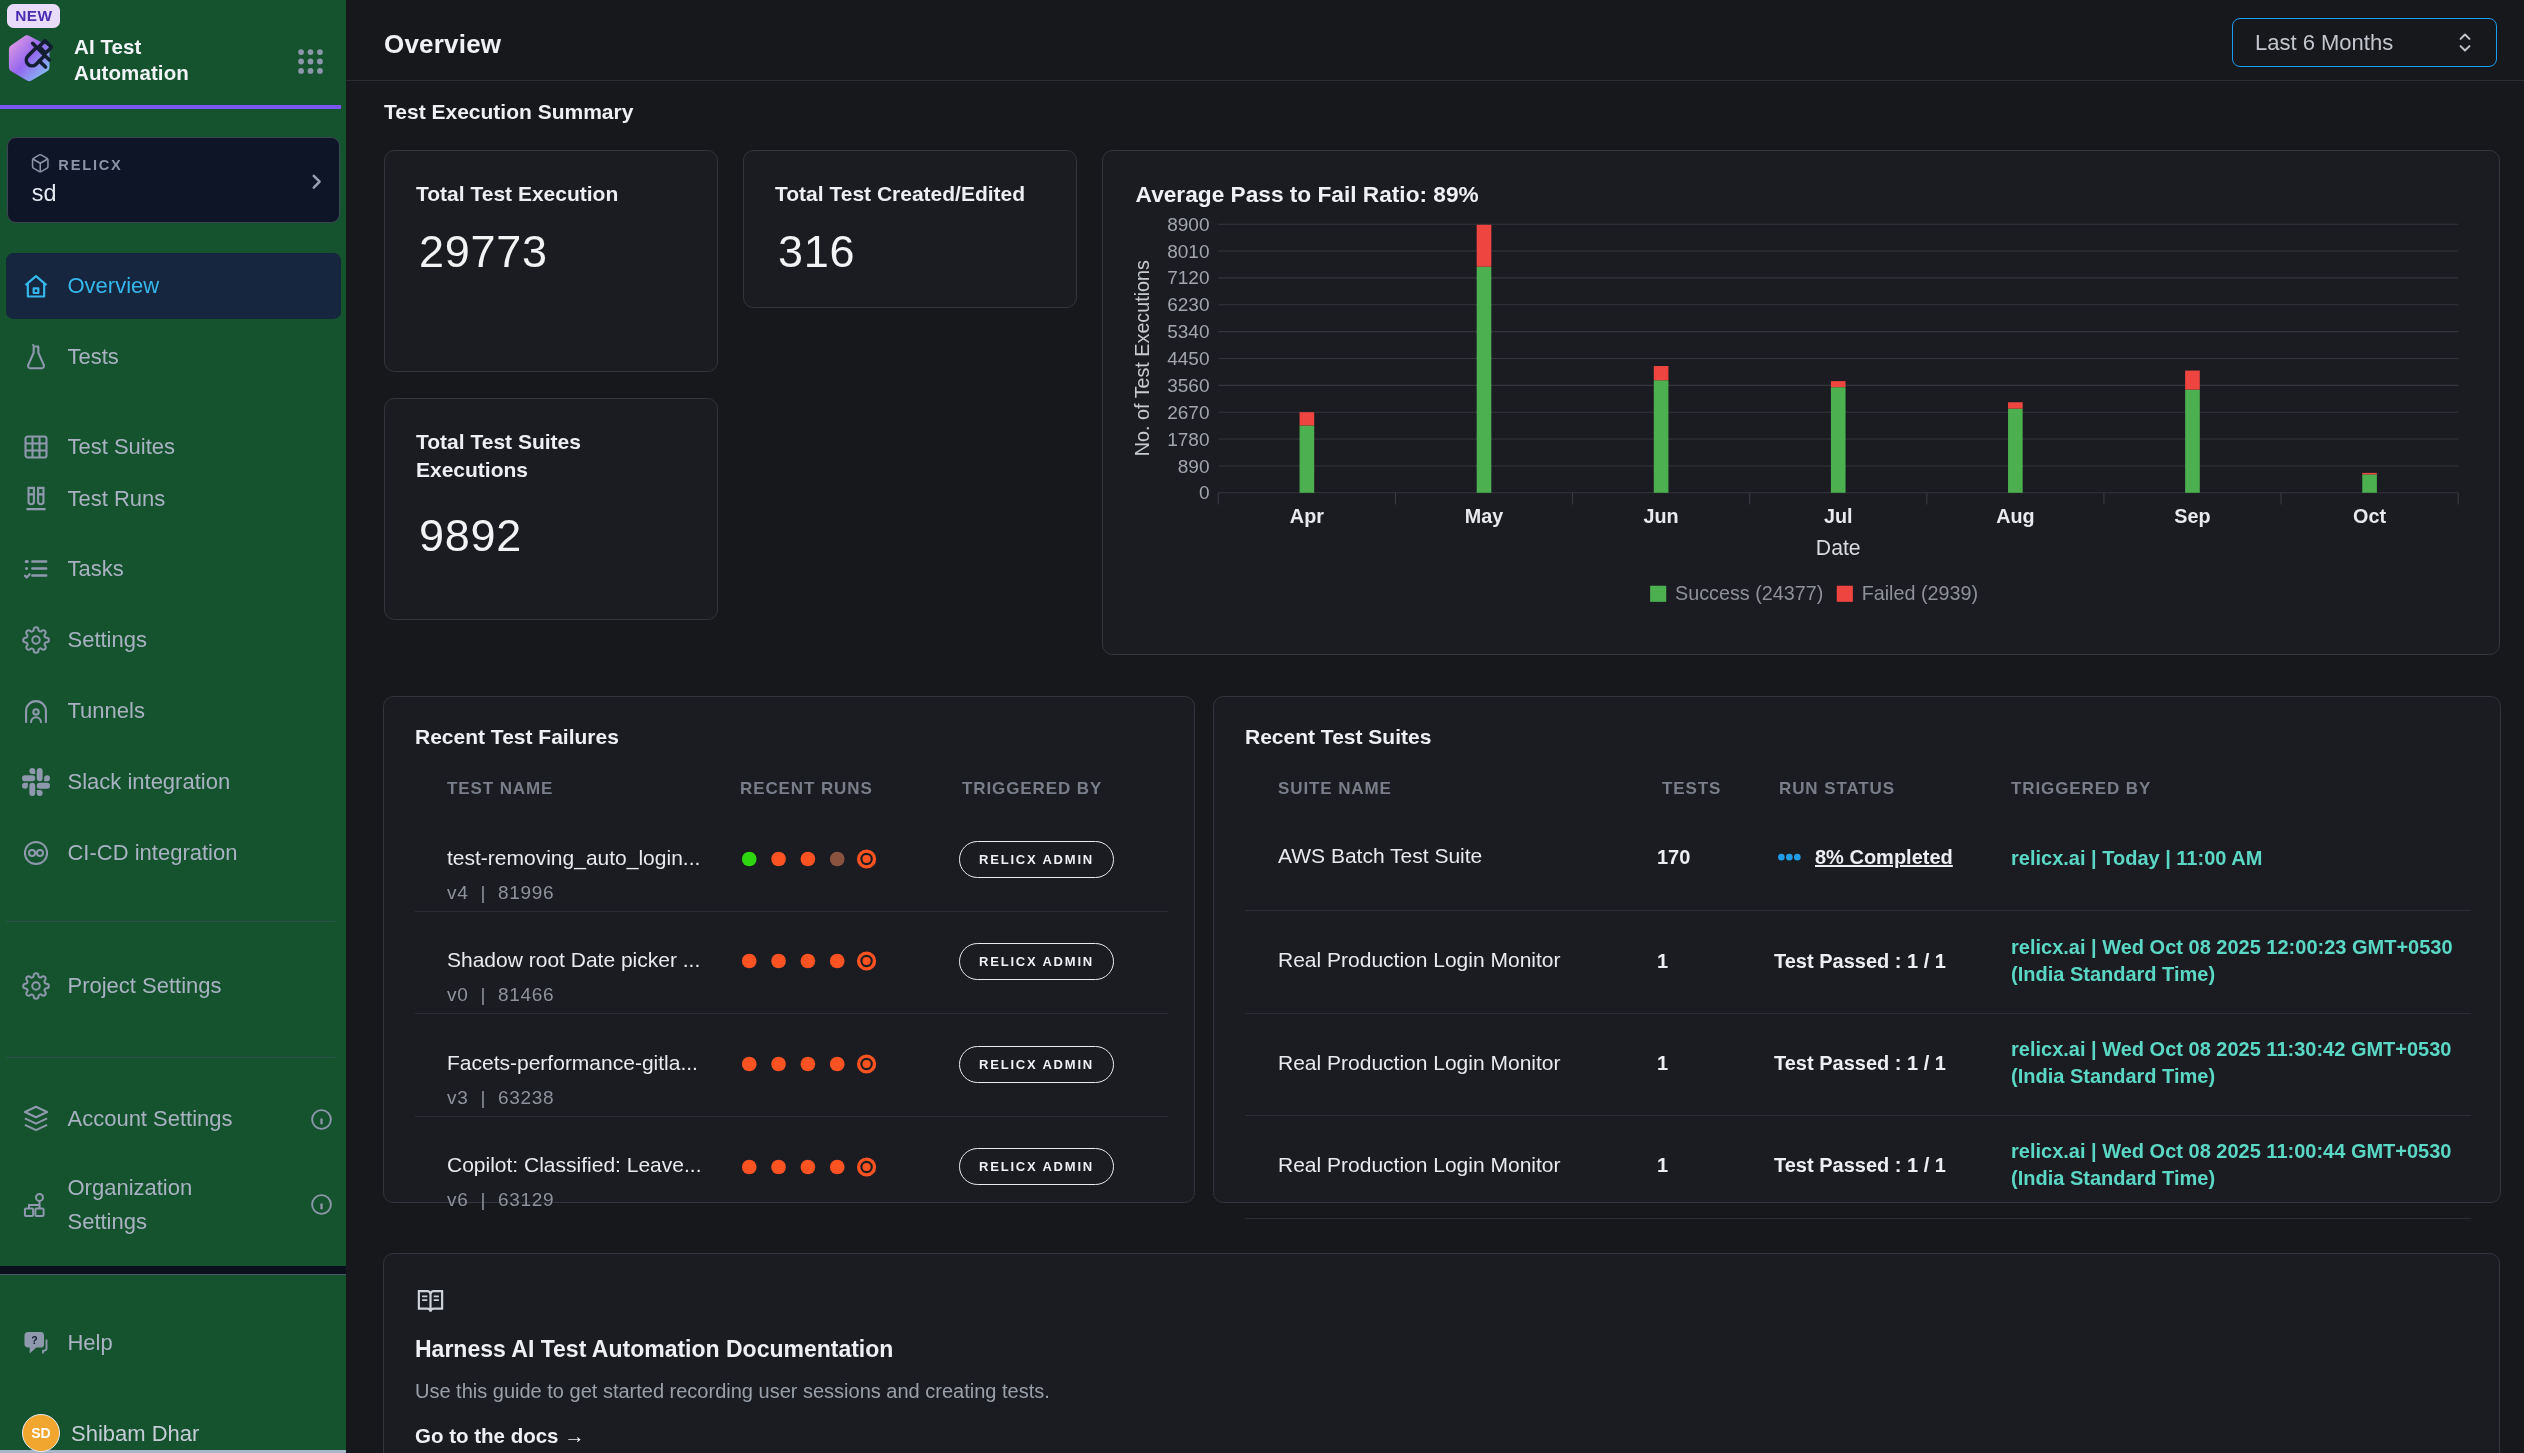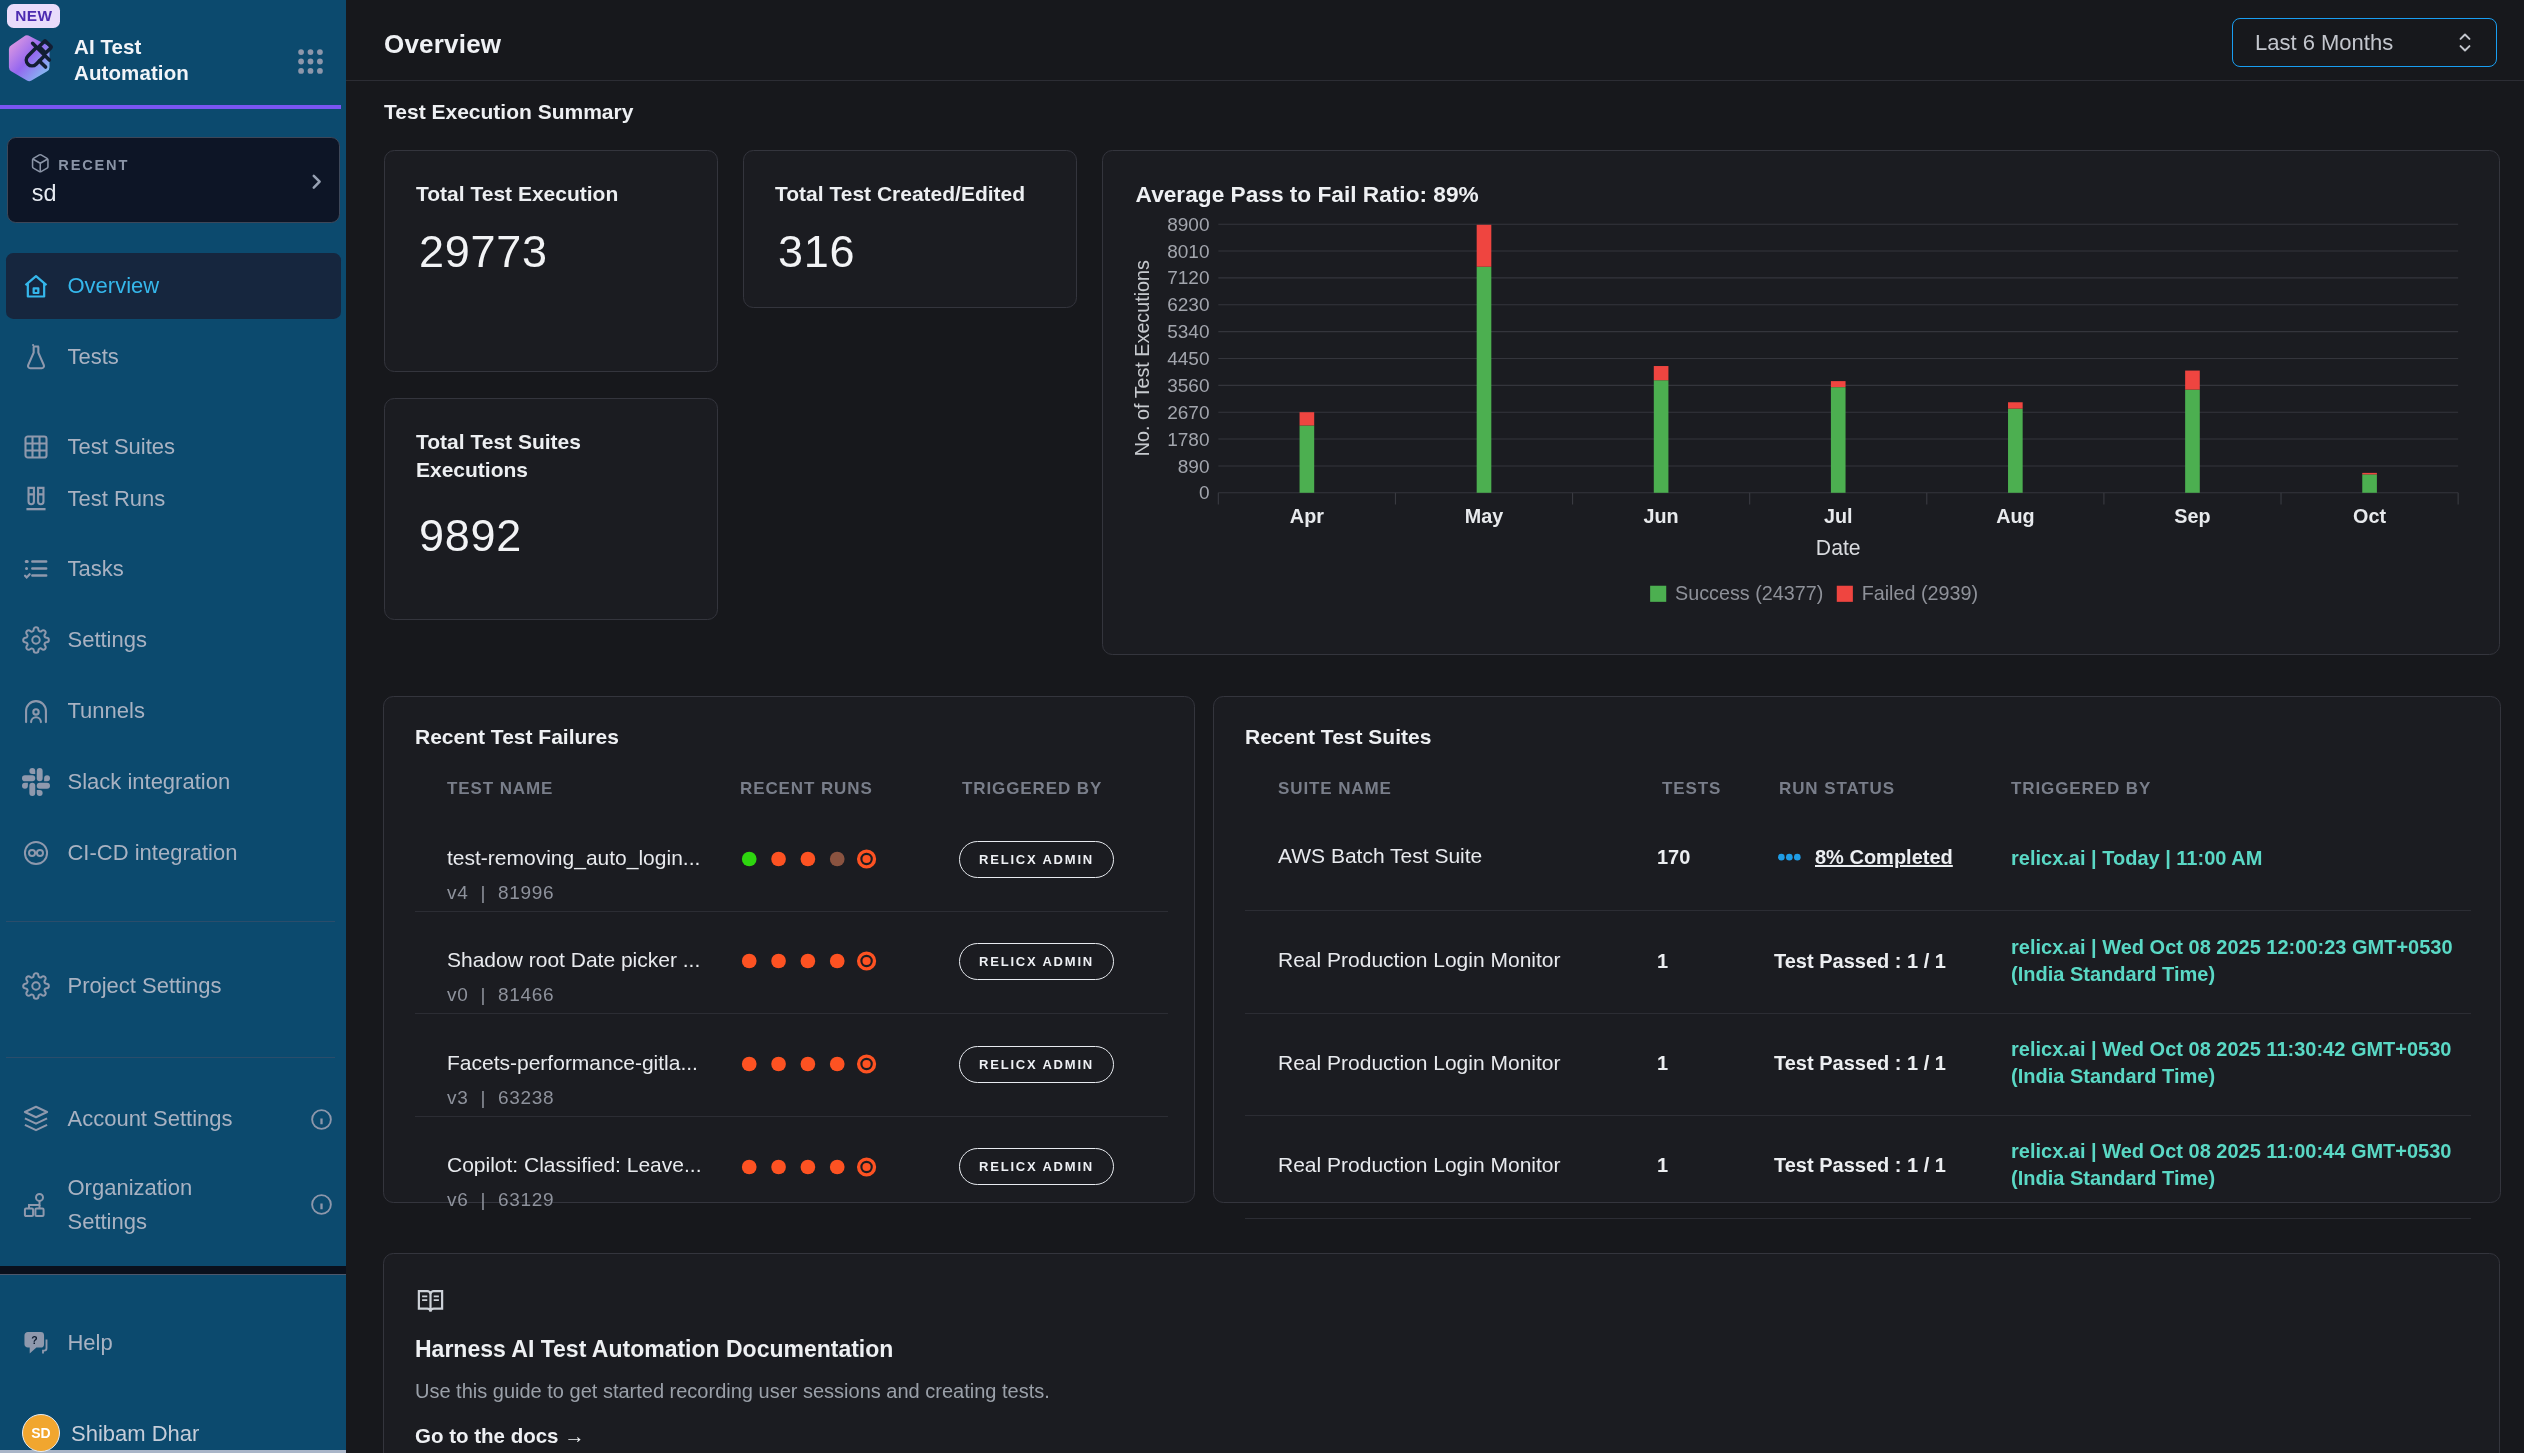--- a/index.html
+++ b/index.html
@@ -1,18 +1,18 @@
 <!DOCTYPE html>
 <html style="font-size:11.7px"><head>
 <meta charset="utf-8">
 <style>
 * { margin:0; padding:0; box-sizing:border-box; }
 html,body { width:2525px; height:1453px; background:#17181c; font-family:"Liberation Sans", sans-serif; overflow:hidden; }
 
-#sidebar { position:absolute; left:0; top:0; width:346px; height:1453px; background:#0c4a6e; }
+#sidebar { position:absolute; left:0; top:0; width:346px; height:1453px; background:#14532d; }
 .newbadge { position:absolute; left:7.3px; top:4.4px; width:53px; height:24px; background:#e9dcfb; color:#4c2bb0; border-radius:6.6px; font-size:15.4px; font-weight:bold; display:flex; align-items:center; justify-content:center; letter-spacing:0.4px;}
 .logo { position:absolute; left:7.3px; top:33px; width:49px; height:50px; }
 .brand { position:absolute; left:74px; top:34px; font-size:20.5px; font-weight:bold; color:#f2f4f8; line-height:26px; letter-spacing:0.1px;}
 .griddots { position:absolute; left:296px; top:47px; }
 .pline { position:absolute; left:0; top:105px; width:341px; height:3.7px; background:#7a55f3; }
 .projbox { position:absolute; left:7.3px; top:137px; width:333px; height:86px; border:1.5px solid #3d4759; border-radius:8.8px; background:#0d1526; }
 .projlabel { position:absolute; left:50px; top:19px; font-size:14.6px; font-weight:bold; color:#8a94a6; letter-spacing:1.8px; }
 .projname { position:absolute; left:23.4px; top:42px; font-size:23.4px; color:#e7ebf2; }
 .navitem { position:absolute; left:5.9px; width:335px; height:66px; display:flex; align-items:center; color:#a9b2c2; font-size:22px; }
 .navitem .ic { width:28px; height:28px; margin-left:16px; margin-right:17.6px; flex:none; }
@@ -72,21 +72,21 @@
     <circle cx="7" cy="33" r="4"></circle>
       <circle cx="20" cy="33" r="4"></circle>
       <circle cx="33" cy="33" r="4"></circle>
   </svg>
   <div class="pline"></div>
   <div class="projbox">
     <svg style="position:absolute;left:22px;top:14.6px" width="20.5" height="20.5" viewBox="0 0 24 24" fill="none" stroke="#8a94a6" stroke-width="1.8">
       <path d="M21 16V8a2 2 0 0 0-1-1.73l-7-4a2 2 0 0 0-2 0l-7 4A2 2 0 0 0 3 8v8a2 2 0 0 0 1 1.73l7 4a2 2 0 0 0 2 0l7-4A2 2 0 0 0 21 16z"></path>
       <path d="M3.3 7 12 12l8.7-5M12 22V12"></path>
     </svg>
-    <div class="projlabel">RECENT</div>
+    <div class="projlabel">RELICX</div>
     <div class="projname">sd</div>
     <svg style="position:absolute;left:297px;top:32px" width="23.4" height="23.4" viewBox="0 0 24 24" fill="none" stroke="#97a1b3" stroke-width="2.6" stroke-linecap="round" stroke-linejoin="round">
         <path d="M9 18l6-6-6-6"></path>
       </svg>
   </div>
 
   <div class="navitem sel" style="top:253px">
     <svg class="ic" viewBox="0 0 24 24" fill="none" stroke="#35b7eb" stroke-width="1.9" stroke-linejoin="round">
         <path d="M3 11.2 12 3.6l9 7.6"></path>
         <path d="M5 9.5V21h14V9.5"></path>

